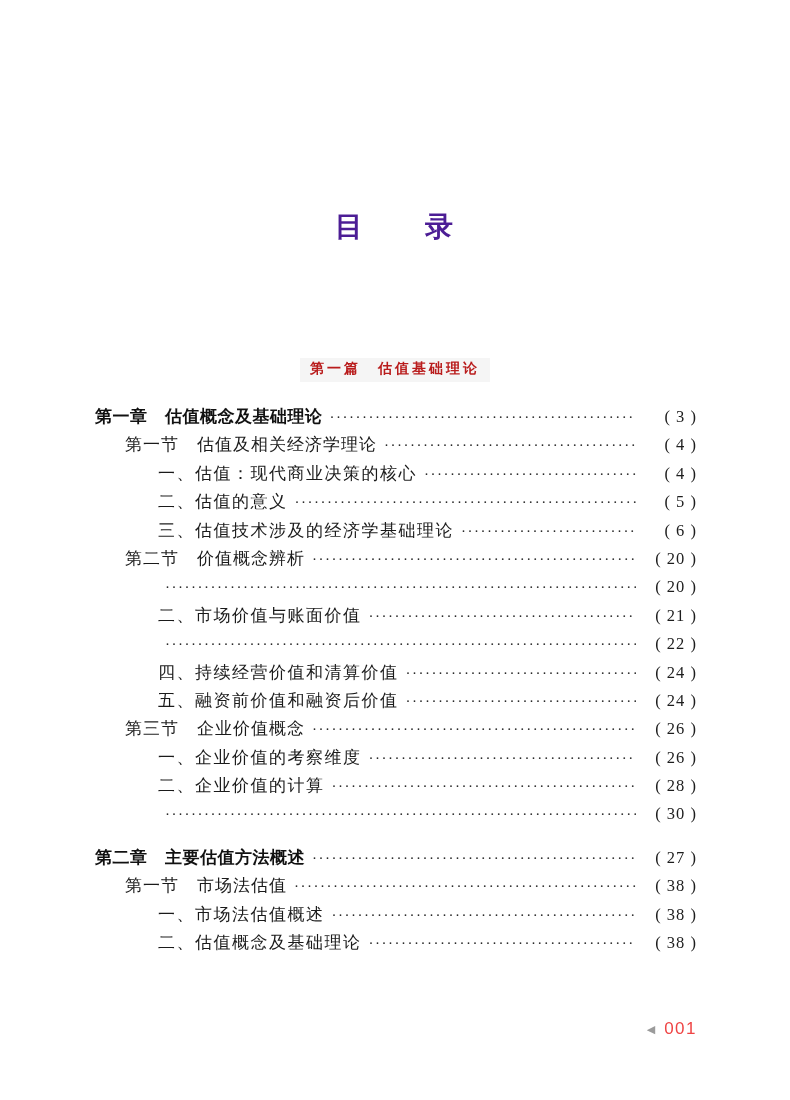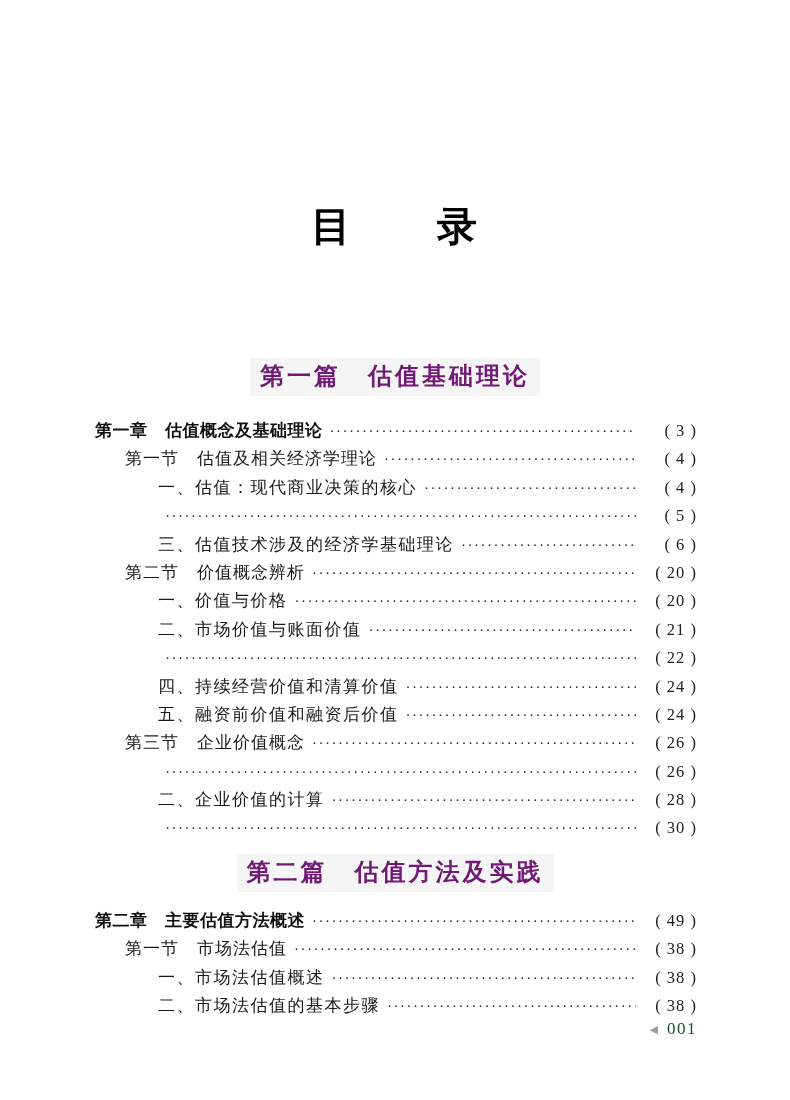--- a/index.html
+++ b/index.html
@@ -11,39 +11,39 @@
     margin: 0 auto;
     background: #ffffff;
     overflow: hidden;
     font-family: "Liberation Serif", serif;
     color: #1c1c1c;
   }
   .doc-title {
     margin-top: 202px;
     text-align: center;
     font-family: "Liberation Serif", serif;
-    font-size: 40px;
+    font-size: 28px;
     font-weight: 700;
     line-height: 50px;
     letter-spacing: 2px;
-    color: #000000;
+    color: #4c1d95;
     white-space: pre;
   }
   .part-heading-wrap { text-align: center; }
   .part-heading-wrap.first { margin-top: 106px; }
   .part-heading-wrap.second { margin-top: 11px; }
   .part-heading {
     display: inline-block;
     background: #f5f5f5;
     padding: 2px 10px 4px 10px;
     font-family: Liberation Mono, monospace;
-    font-size: 24px;
+    font-size: 14px;
     font-weight: 700;
     letter-spacing: 3px;
-    color: #701a75;
+    color: #b91c1c;
     white-space: pre;
   }
   .toc-list {
     margin-left: 95px;
     width: 602px;
   }
   .toc-list.first { margin-top: 21px; }
   .toc-list.second { margin-top: 15px; }
   .row {
     display: flex;
@@ -100,23 +100,23 @@
     align-items: center;
   }
   .footer .tri {
     font-family: "DejaVu Sans", sans-serif;
     font-size: 11px;
     color: #9b9b9b;
     margin-right: 9px;
     line-height: 1;
   }
   .footer .folio {
-    font-family: Liberation Serif, serif;
+    font-family: Liberation Sans, sans-serif;
     font-size: 17px;
-    color: #14532d;
+    color: #ef4444;
     letter-spacing: 1.5px;
   }
 </style>
 </head>
 <body>
 
 <div class="page">
 
   <div class="doc-title">目　　录</div>
 
@@ -134,35 +134,35 @@
       <span class="label">第一节　估值及相关经济学理论</span>
       <span class="leader"></span>
       <span class="pagenum">( 4 )</span>
     </div>
     <div class="row item">
       <span class="label">一、估值：现代商业决策的核心</span>
       <span class="leader"></span>
       <span class="pagenum">( 4 )</span>
     </div>
     <div class="row item">
+      <span class="label">二、估值的意义</span>
       <span class="leader"></span>
       <span class="pagenum">( 5 )</span>
     </div>
     <div class="row item">
       <span class="label">三、估值技术涉及的经济学基础理论</span>
       <span class="leader"></span>
       <span class="pagenum">( 6 )</span>
     </div>
     <div class="row section">
       <span class="label">第二节　价值概念辨析</span>
       <span class="leader"></span>
       <span class="pagenum">( 20 )</span>
     </div>
     <div class="row item">
-      <span class="label">一、价值与价格</span>
       <span class="leader"></span>
       <span class="pagenum">( 20 )</span>
     </div>
     <div class="row item">
       <span class="label">二、市场价值与账面价值</span>
       <span class="leader"></span>
       <span class="pagenum">( 21 )</span>
     </div>
     <div class="row item">
       <span class="leader"></span>
@@ -177,56 +177,54 @@
       <span class="label">五、融资前价值和融资后价值</span>
       <span class="leader"></span>
       <span class="pagenum">( 24 )</span>
     </div>
     <div class="row section">
       <span class="label">第三节　企业价值概念</span>
       <span class="leader"></span>
       <span class="pagenum">( 26 )</span>
     </div>
     <div class="row item">
+      <span class="label">一、企业价值的考察维度</span>
       <span class="leader"></span>
       <span class="pagenum">( 26 )</span>
     </div>
     <div class="row item">
       <span class="label">二、企业价值的计算</span>
       <span class="leader"></span>
       <span class="pagenum">( 28 )</span>
     </div>
     <div class="row item">
       <span class="leader"></span>
       <span class="pagenum">( 30 )</span>
     </div>
   </div>
 
-  <div class="part-heading-wrap second">
-    <span class="part-heading">第二篇　估值方法及实践</span>
-  </div>
 
   <div class="toc-list second">
     <div class="row chapter">
       <span class="label">第二章　主要估值方法概述</span>
       <span class="leader"></span>
-      <span class="pagenum">( 49 )</span>
+      <span class="pagenum">( 27 )</span>
     </div>
     <div class="row section">
       <span class="label">第一节　市场法估值</span>
       <span class="leader"></span>
       <span class="pagenum">( 38 )</span>
     </div>
     <div class="row item">
       <span class="label">一、市场法估值概述</span>
       <span class="leader"></span>
       <span class="pagenum">( 38 )</span>
     </div>
     <div class="row item">
-      <span class="label">二、市场法估值的基本步骤</span>
+      <span class="label">二、估值概念及基础理论</span>
       <span class="leader"></span>
       <span class="pagenum">( 38 )</span>
     </div>
   </div>
 
   <div class="footer">
     <span class="tri">◀</span>
     <span class="folio">001</span>
   </div>
 

